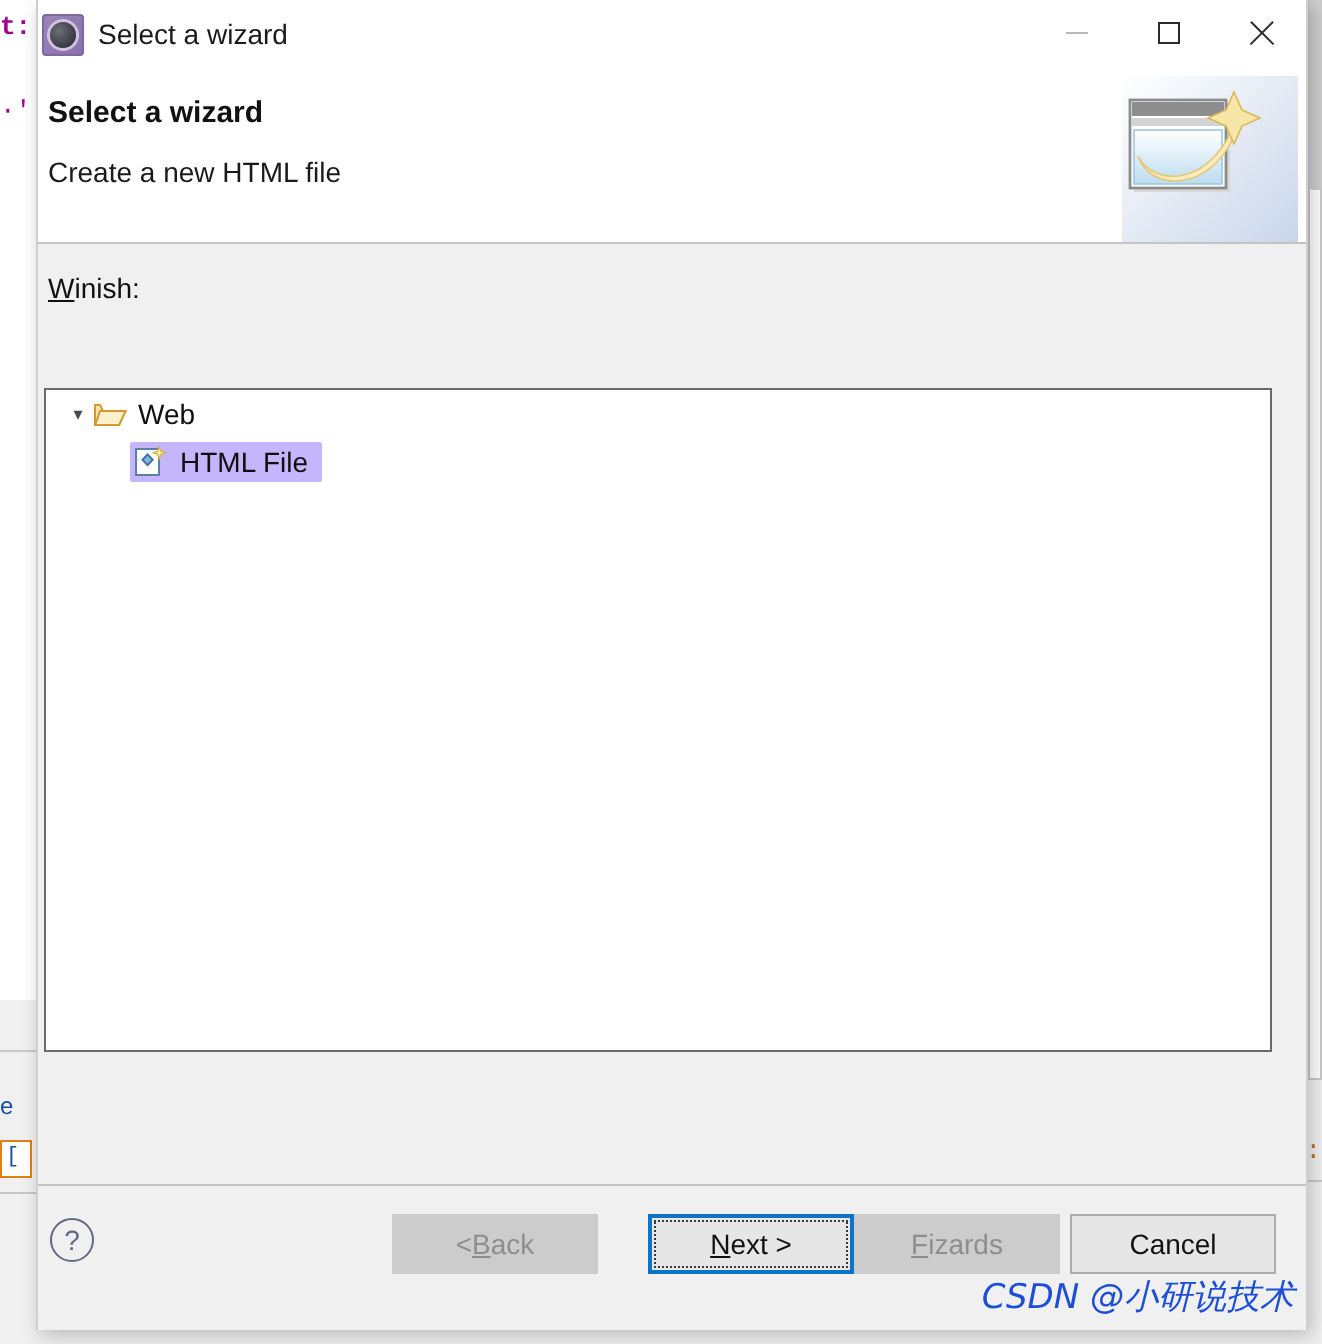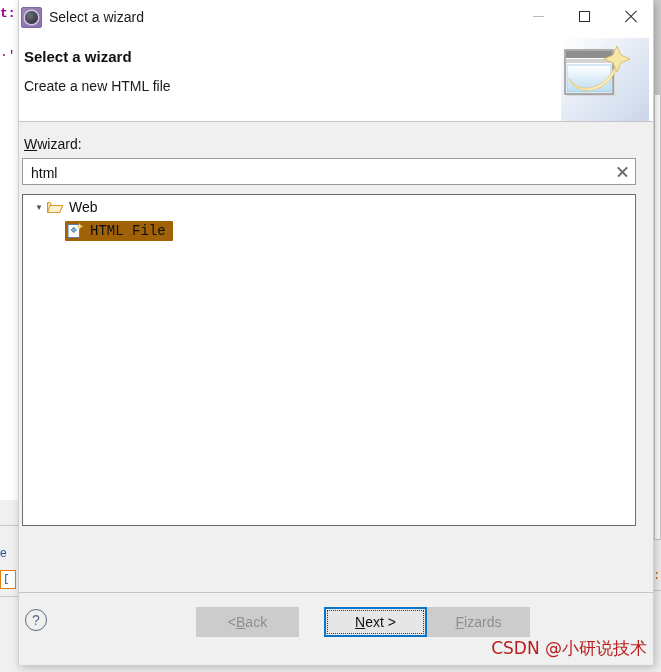--- a/index.html
+++ b/index.html
@@ -280,24 +280,23 @@
     width: 17px; height: 14px;
     margin-right: 5px;
   }
   .folder-icon svg { display: block; }
   .row-file {
     padding-left: 42px;
   }
   .file-hl {
     display: inline-flex;
     align-items: center;
-    background: #a16207;
+    background: #c4b5fd;
     padding: 2px 7px 2px 2px;
     border-radius: 1px;
-    font-family: Liberation Mono, monospace;
   }
   .file-icon {
     position: relative;
     width: 17px; height: 16px;
     margin-right: 6px;
   }
   .file-icon svg { display: block; }
 
   
   .footer {
@@ -359,23 +358,24 @@
     position: absolute;
     left: 1px; top: 1px; right: 1px; bottom: 1px;
     border: 1px dotted #3a3a3a;
     pointer-events: none;
   }
   .watermark {
     position: absolute;
     right: 6px;
     top: 44px;
     font-size: 17px;
-    color: #b91c1c;
+    color: #1d4ed8;
     font-family: "DejaVu Sans", sans-serif;
     white-space: nowrap;
+    font-style: italic;
   }
 </style>
 </head>
 <body>
 
 <div id="backdrop">
   <div class="bg-strip-left"></div>
   <div class="bg-text" style="left:0px; top:6px;">t:</div>
   <div class="bg-dot" style="left:0px; top:48px;">·'</div>
 
@@ -433,28 +433,22 @@
         <rect x="5" y="13" width="46" height="7" fill="#8e8e8e"></rect>
         <rect x="5" y="21" width="46" height="4" fill="#d4d4d4"></rect>
         <rect x="6" y="27" width="44" height="27" fill="url(#winb)" stroke="#9ec8e0" stroke-width="0.8"></rect>
         <path d="M8 40 C 14 58, 44 58, 56 30 C 58 26, 60 22, 58 18 C 56 28, 46 48, 28 50 C 18 51, 11 46, 8 40 Z" fill="url(#swoosh)" stroke="#e6c678" stroke-width="0.8"></path>
         <path d="M56 8 L60 17 L69 21 L60 25 L56 34 L52 25 L43 21 L52 17 Z" fill="#f6e6a8" stroke="#d8b85c" stroke-width="0.8"></path>
       </svg>
     </div>
   </div>
 
   <div class="body">
-    <div class="wizards-label"><span class="mn">W</span><span>wizard:</span></div>
-
-    <div class="search-wrap">
-      <input class="search-input" type="text" value="html" style="">
-      <div class="clear-btn">
-        <div class="glyph-x"></div>
-      </div>
-    </div>
+    <div class="wizards-label"><span class="mn">W</span><span>inish:</span></div>
+
 
     <div class="tree-panel">
       <div class="tree-row row-web">
         <span class="chev">▾</span>
         <span class="folder-icon">
           <svg width="17" height="14" viewBox="0 0 17 14">
             <path d="M0.5 2.5 L0.5 12.5 L12.5 12.5 L15.5 5.5 L4.5 5.5 L3.0 2.5 Z" fill="#fbe3b0" stroke="#d39a2e" stroke-width="1"></path>
             <path d="M3.0 5.5 L15.8 5.5 L12.6 12.5 L0.6 12.5 Z" fill="#fdf0cf" stroke="#d39a2e" stroke-width="1"></path>
           </svg>
         </span>
@@ -489,16 +483,19 @@
         <span class="focus-ring"></span>
         <span class="mn">N</span>
         <span>ext &gt;</span>
       </div>
 
     <div class="btn btn-finish btn-disabled">
         <span class="mn">F</span>
         <span>izards</span>
       </div>
 
+    <div class="btn btn-cancel btn-normal">
+        <span>Cancel</span>
+      </div>
 
     <div class="watermark">CSDN @小研说技术</div>
   </div>
 </div>
 
 </body></html>

